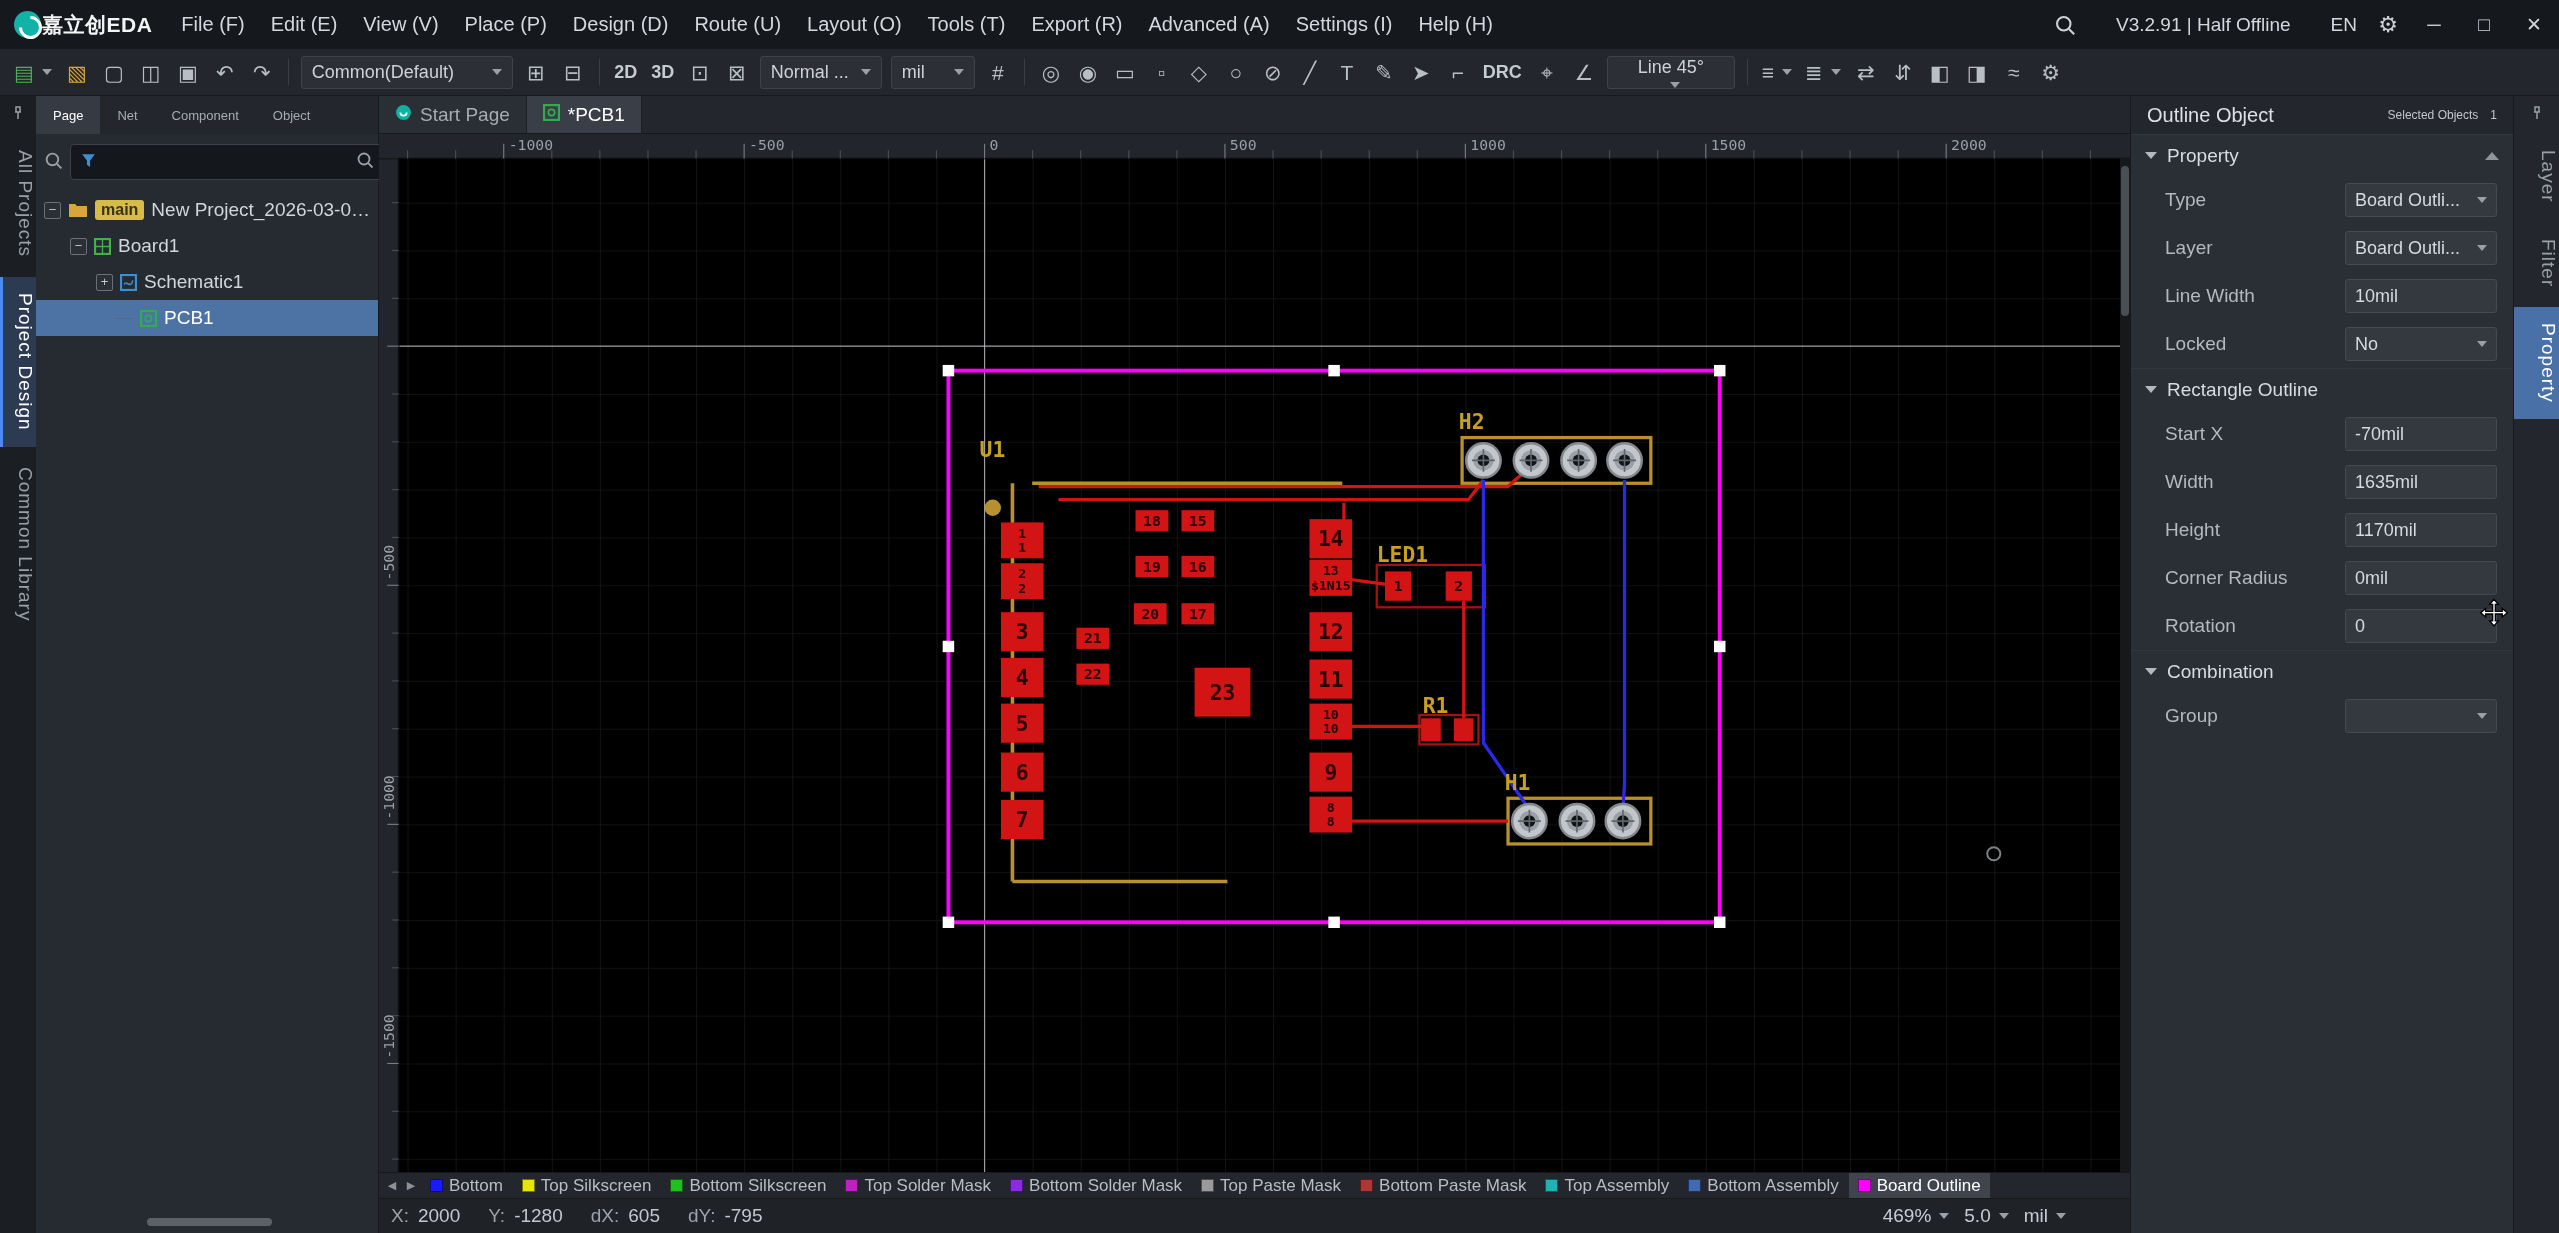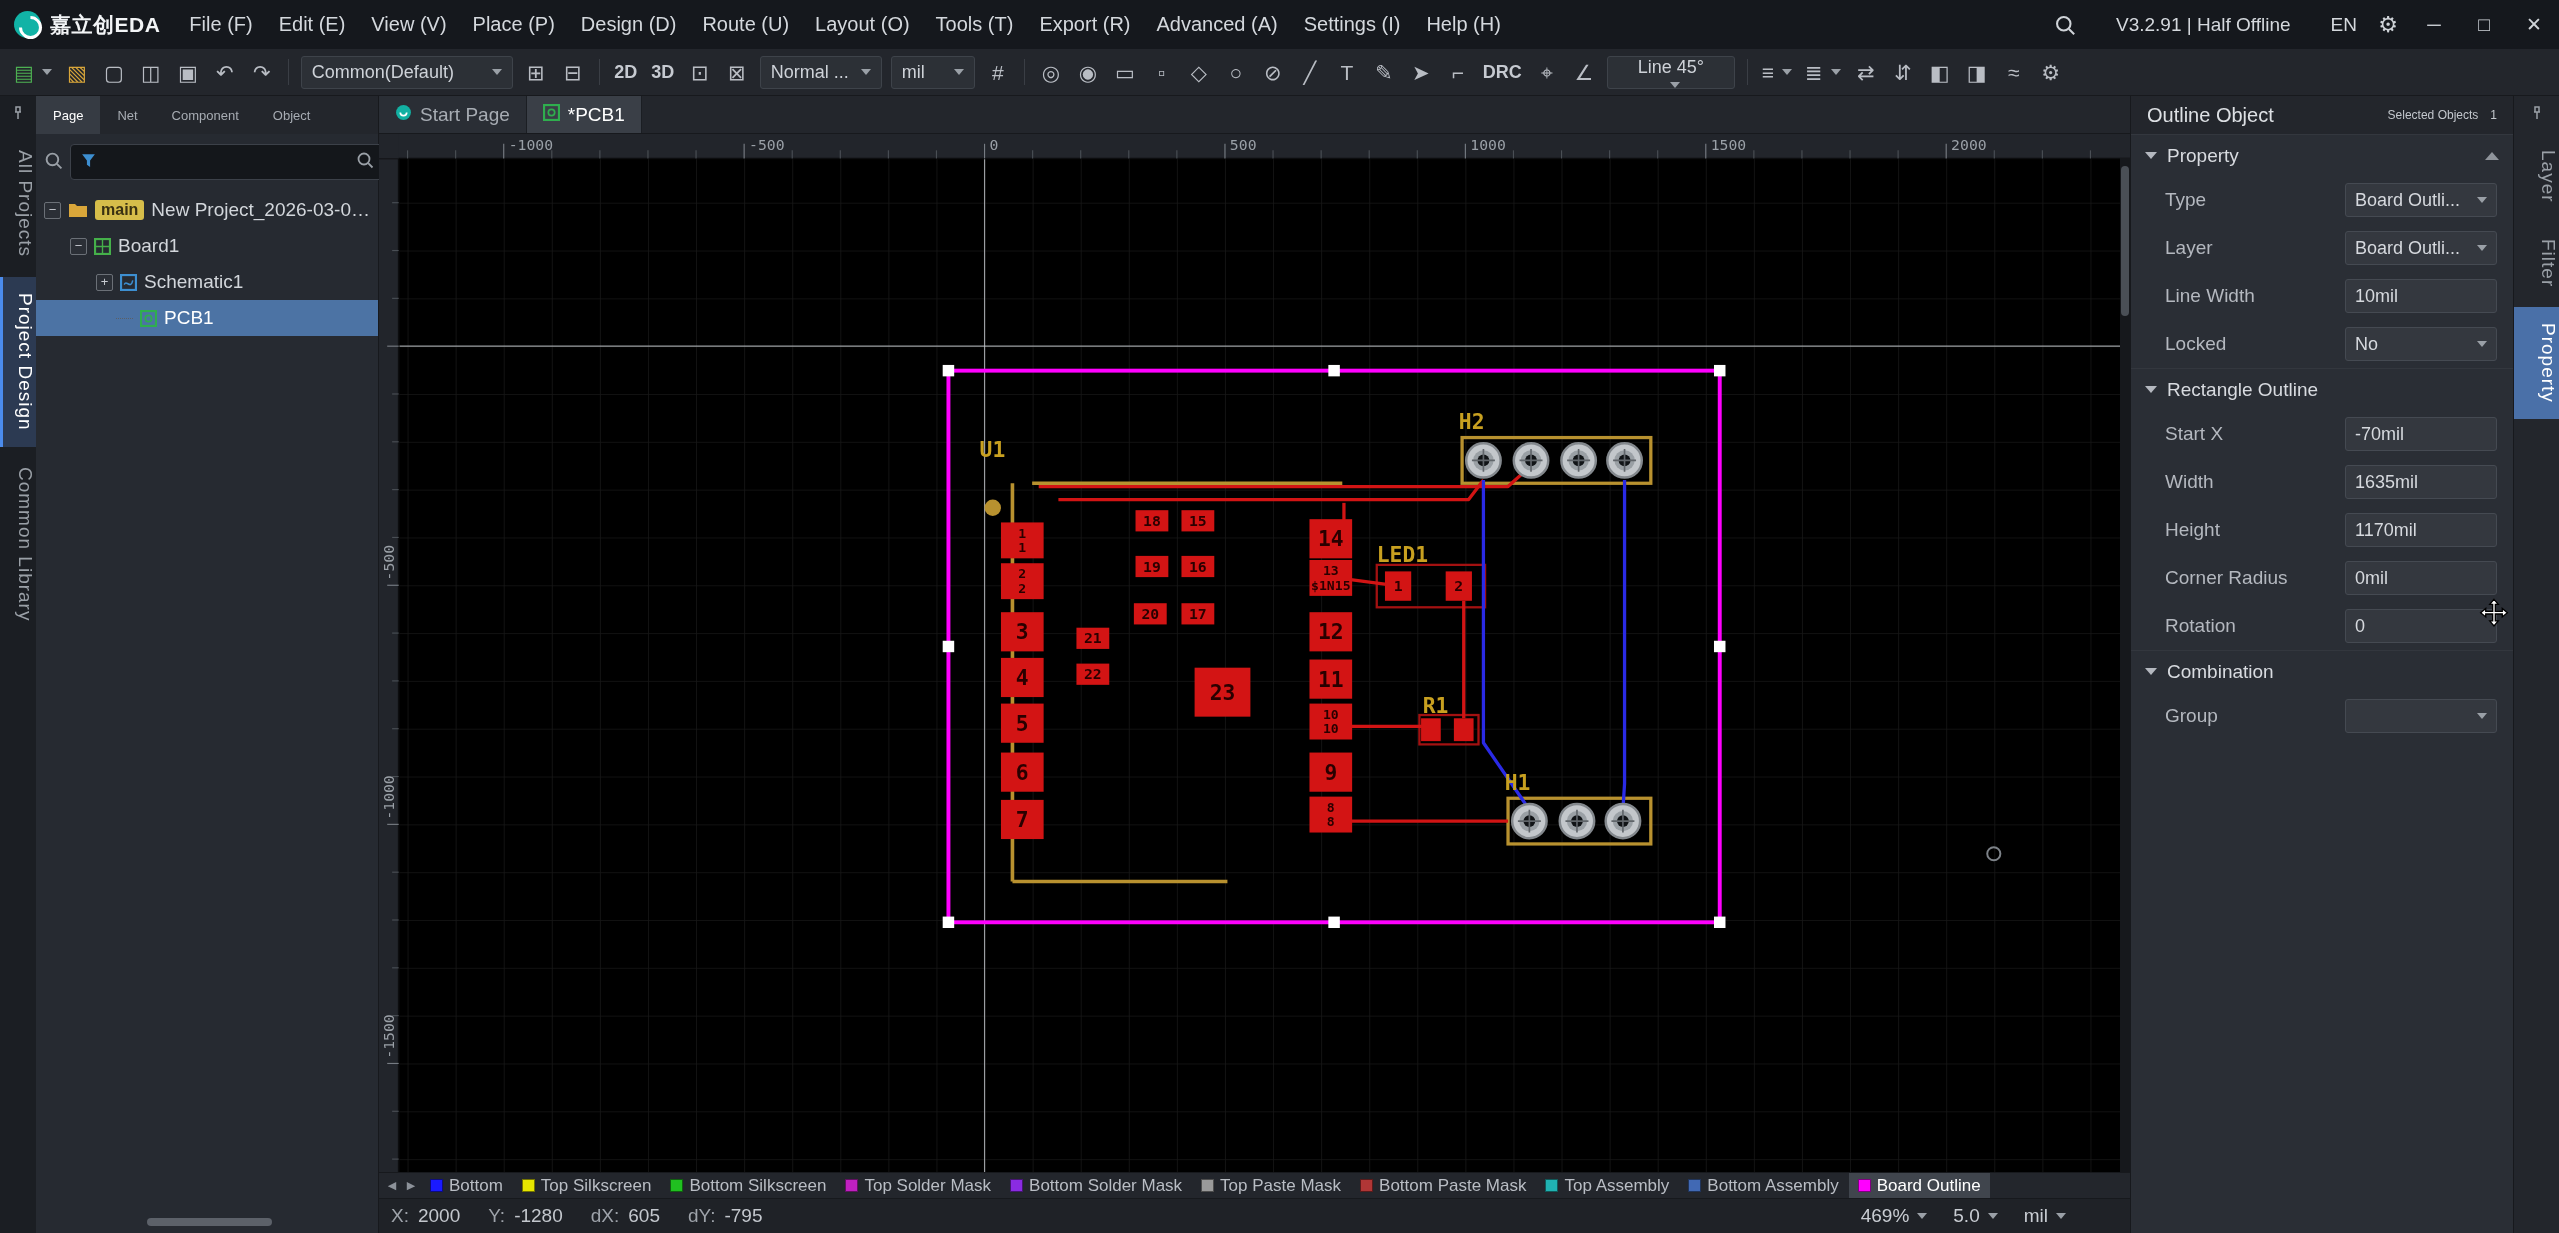--- a/index.html
+++ b/index.html
@@ -5,21 +5,21 @@
   * { box-sizing: border-box; margin: 0; padding: 0; }
   html,body { width:2559px; height:1233px; }
   body {
     background:#26292f; color:#c8ccd2; overflow:hidden;
     font-family:"Liberation Sans","DejaVu Sans",sans-serif; user-select:none;
   }
   #app { width:100%; height:100%; display:flex; flex-direction:column; position:relative; }
 
   
   #titlebar { height:49px; flex:0 0 auto; background:#15181d; display:flex; align-items:center; padding-left:14px; }
-  .logo { display:flex; align-items:center; gap:9px; margin-right:16px; }
+  .logo { display:flex; align-items:center; gap:1px; margin-right:16px; }
   .logo-mark { width:27px; height:27px; border-radius:50%; background:#11b3a6; position:relative; display:inline-block; }
   .logo-mark::after { content:""; position:absolute; left:5px; top:5px; width:17px; height:17px; border-radius:50%;
     border:3.5px solid #fff; border-left-color:transparent; transform:rotate(45deg); }
   .logo-text { font-size:21px; font-weight:bold; color:#f2f4f6; letter-spacing:.5px; white-space:nowrap; }
   #menubar { display:flex; align-items:center; height:100%; }
   .menu-item { padding:0 13px; font-size:20px; color:#d4d8dd; height:49px; line-height:49px; cursor:default; white-space:nowrap; }
   .tb-spacer { flex:1; }
   .tb-right { display:flex; align-items:center; height:100%; }
   .icon-btn { display:flex; align-items:center; justify-content:center; width:42px; height:49px; color:#cfd3d8; font-size:22px; }
   .version { font-size:19px; color:#d4d8dd; margin:0 30px; white-space:nowrap; }
@@ -87,21 +87,21 @@
   .lnav { width:18px; text-align:center; color:#8d929a; font-size:11px; }
   .litem { display:flex; align-items:center; gap:6px; padding:0 9px; height:100%; color:#b9bdc4; white-space:nowrap; }
   .litem.active { background:#40454d; color:#fff; }
   .lsw { width:13px; height:13px; flex:0 0 auto; border:1px solid rgba(0,0,0,.5); }
 
   #statusbar { height:35px; background:#1f2227; border-top:1px solid #17191d; display:flex; align-items:center;
     padding:0 12px; font-size:19px; color:#c3c7cd; flex:0 0 auto; }
   #status-fields { display:flex; }
   .sfield { display:flex; gap:9px; margin-right:28px; }
   .slab { color:#9ea3aa; }
-  #status-controls { margin-left:auto; margin-right:52px; display:flex; align-items:center; gap:26px; }
+  #status-controls { margin-left:auto; margin-right:52px; display:flex; align-items:center; gap:15px; }
   .sb-select { display:flex; align-items:center; font-size:19px; color:#c9cdd3; }
 
   #right-panel { width:383px; background:#2a2e35; border-left:1px solid #17191d; display:flex; flex-direction:column; flex:0 0 auto; }
   #rp-header { height:38px; display:flex; align-items:center; justify-content:space-between; padding:0 16px;
     font-size:20px; color:#dde0e4; background:#23262c; flex:0 0 auto; }
   .rp-right { color:#c3c7cd; font-size:12px; display:flex; gap:12px; }
   .section-h { height:42px; display:flex; align-items:center; gap:10px; padding:0 14px; font-size:19px;
     color:#d8dbe0; border-top:1px solid #33373e; background:#2a2e35; }
   .tri { width:0; height:0; border-left:6px solid transparent; border-right:6px solid transparent; border-top:7px solid #b4b8bf; }
   .tri-up { width:0; height:0; border-left:7px solid transparent; border-right:7px solid transparent; border-bottom:8px solid #8f949b; }

